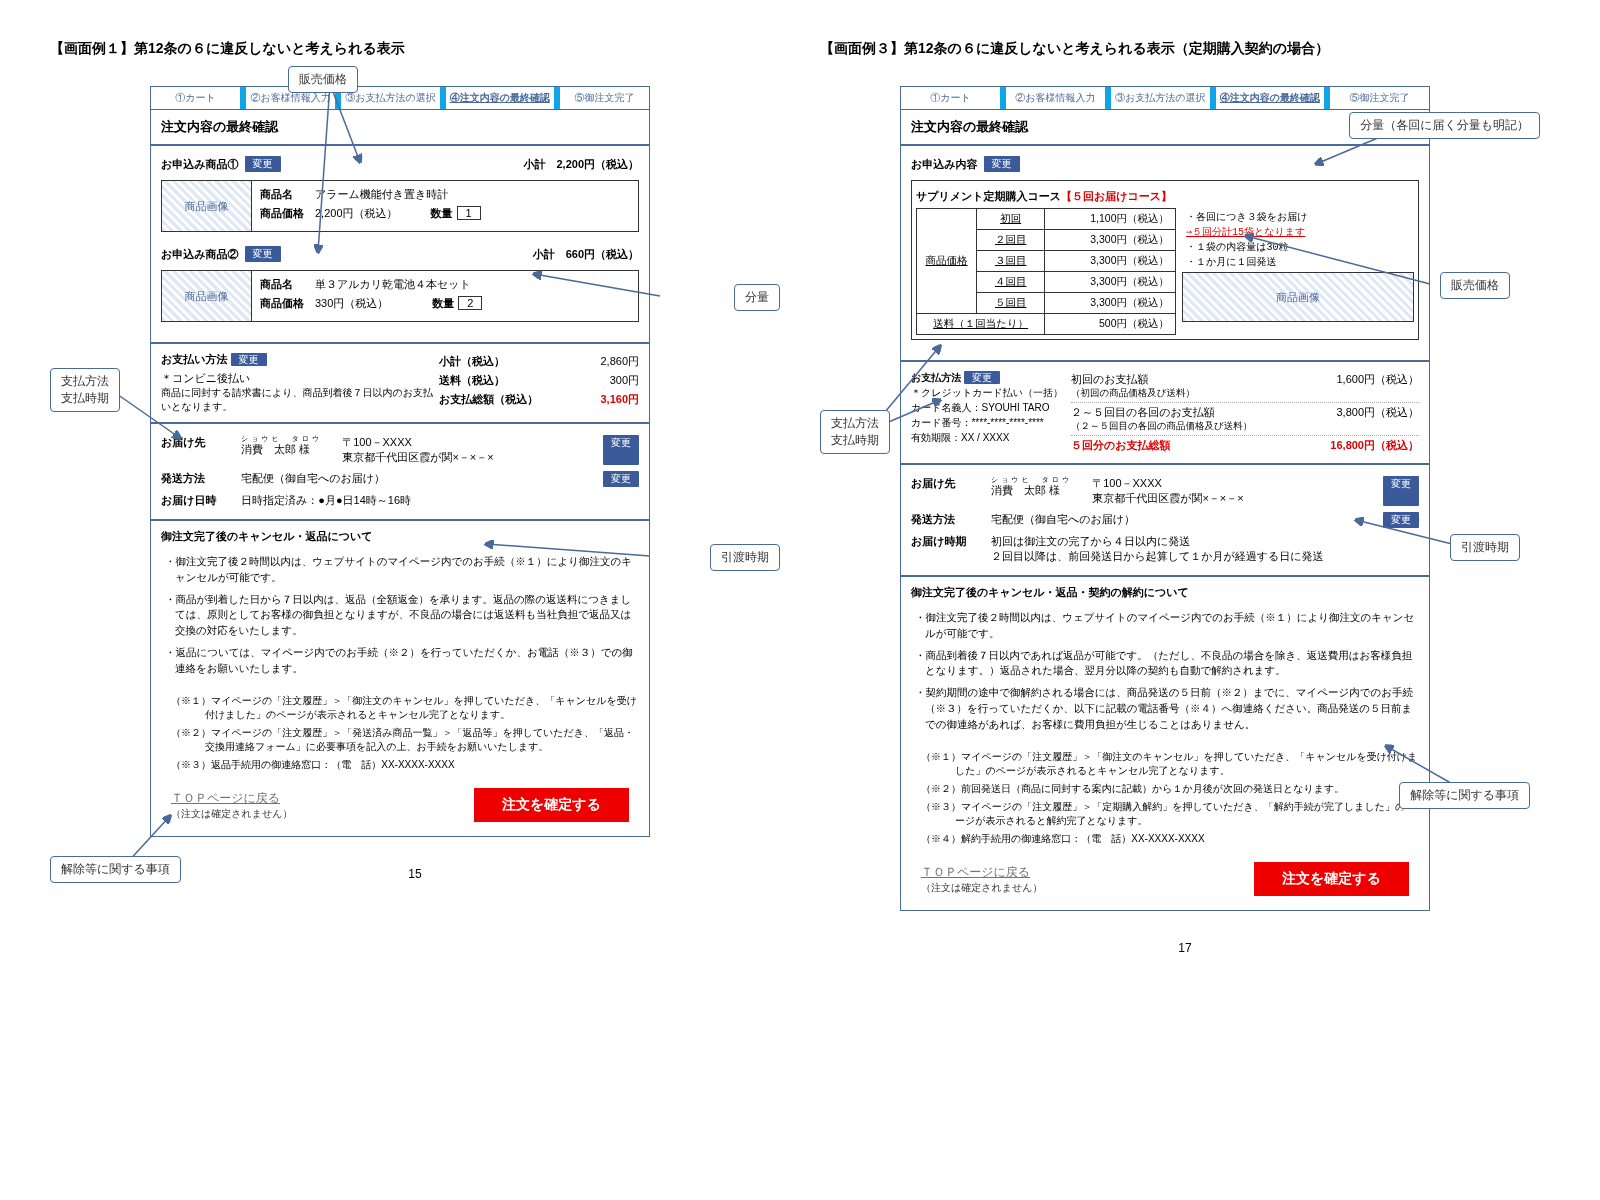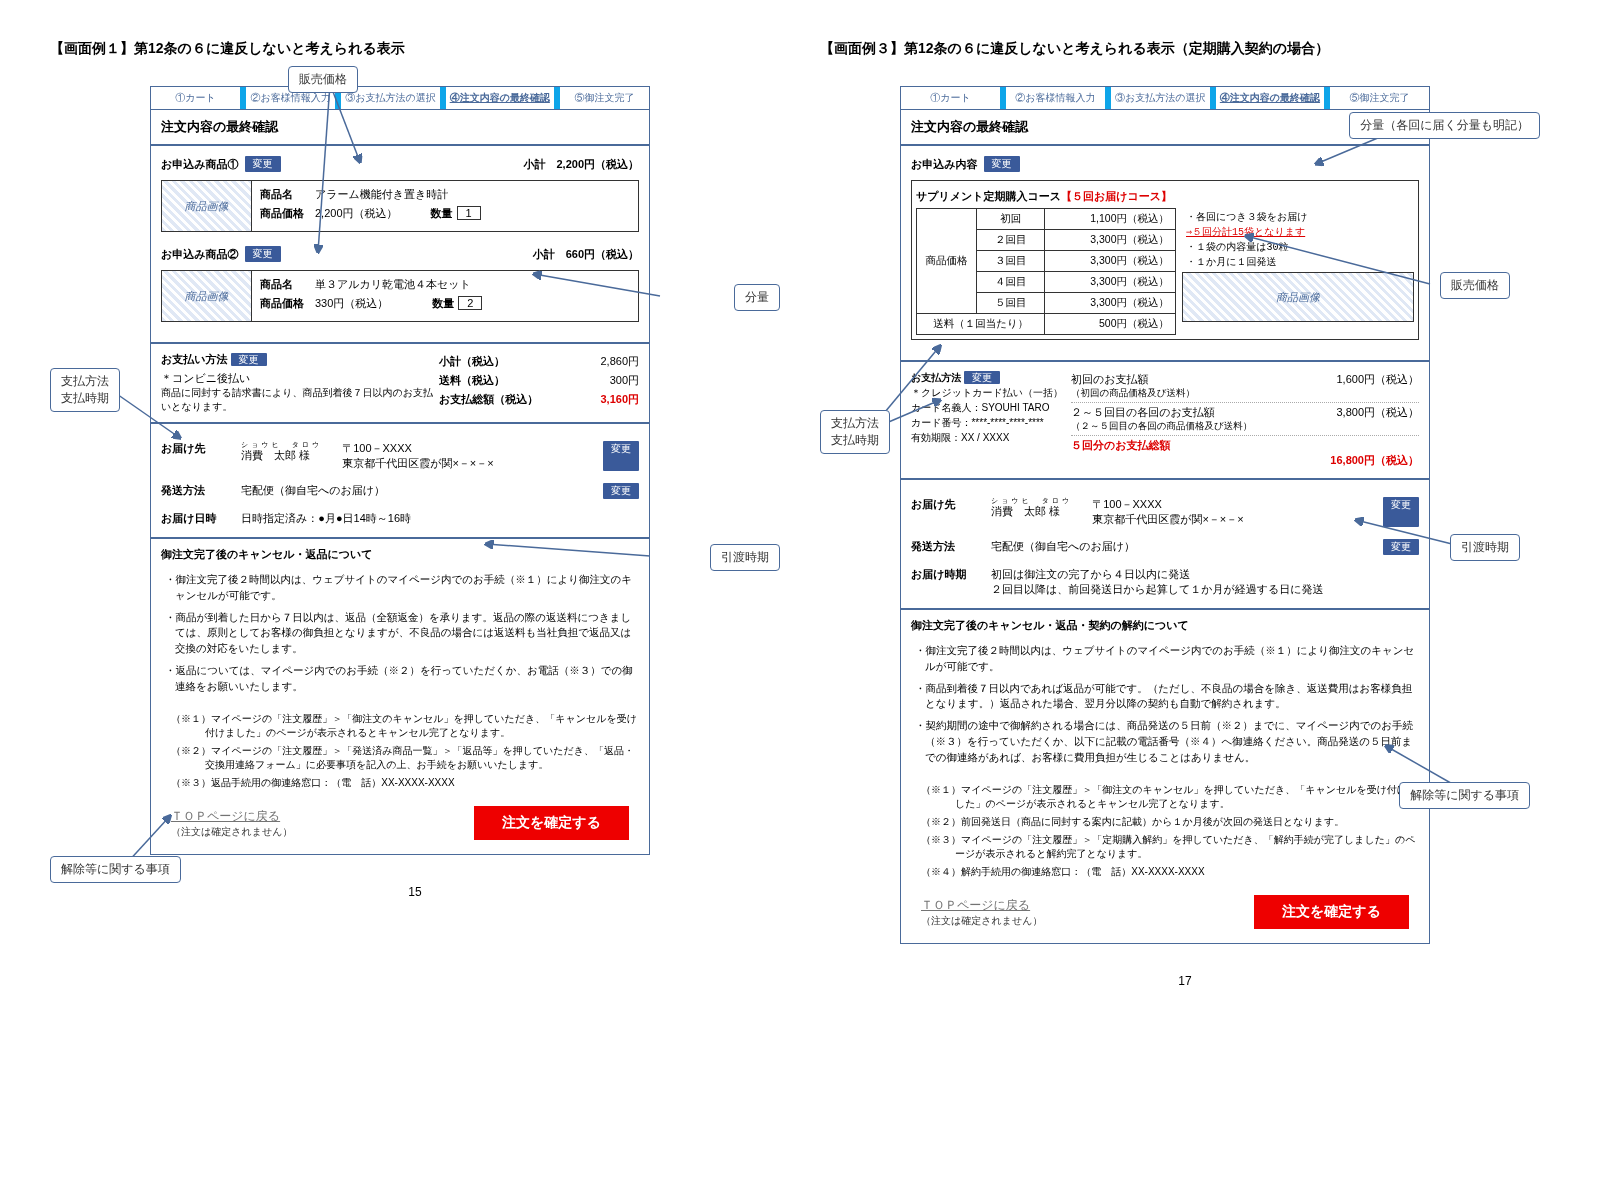--- a/index.html
+++ b/index.html
@@ -13,54 +13,54 @@
   .step:last-child { border-right:none; }
   .step.active { color: #4a6a9a; font-weight:bold; text-decoration: underline; }
   .section-title { font-weight: bold; padding: 8px 10px; font-size: 13px; border-bottom: 2px solid #4a6a9a; }
   .sub { padding: 6px 10px 10px 10px; }
   .row-head { display:flex; align-items:center; gap:6px; padding: 4px 0; }
   .bold { font-weight: bold; }
   .btn-change { background:#3a5a9a; color:#fff; font-size:10px; padding:1px 8px; border-radius:1px; }
   .right { margin-left:auto; }
   .item-box { border:1px solid #333; margin:4px 0 10px 0; }
   .item-row { display:flex; }
-  .img-ph { width:90px; min-height:50px; display:flex; align-items:center; justify-content:center; background: repeating-linear-gradient(45deg,#e0e8f5,#e0e8f5 3px,#fff 3px,#fff 6px); color:#4a6a9a; font-size:11px; border-right:1px solid #333; padding:6px; text-align:center;font-style:italic; }
+  .img-ph { width:90px; min-height:50px; display:flex; align-items:center; justify-content:center; background: repeating-linear-gradient(45deg,#e0e8f5,#e0e8f5 3px,#fff 3px,#fff 6px); color:#4a6a9a; font-size:11px; border-right:1px solid #333; padding:6px; text-align:center; }
   .item-detail { flex:1; padding:6px 8px; font-size:11px; }
   .item-detail div { margin-bottom:4px; }
   .qty-box { display:inline-block; border:1px solid #333; padding:0 8px; margin-left:4px; }
   .pay-row { display:flex; padding:2px 0; }
   .pay-val { margin-left:auto; text-align:right; }
   .red { color:#d00; font-weight:bold; }
   .note-list { padding:6px 10px 10px 14px; font-size:10.5px; line-height:1.5; }
   .note-list li { list-style: none; text-indent:-10px; padding-left:10px; margin-bottom:6px; }
   .footnote { font-size:10px; padding:2px 10px 2px 20px; line-height:1.4; text-indent:-34px; padding-left:54px; }
   .footer-row { display:flex; align-items:center; padding:14px 20px; gap:30px; }
   .top-link { color:#737373; text-decoration:underline; font-size:12px; }
   .top-note { font-size:10px; color:#333; }
   .confirm-btn { background:#e00; color:#fff; font-size:14px; font-weight:bold; padding:8px 28px; margin-left:auto; }
   .callout { position:absolute; border:1.5px solid #4a6a9a; border-radius:4px; background:#fff; padding:4px 10px; font-size:12px; color:#333; white-space:nowrap; z-index:5; }
   .arrow { position:absolute; stroke:#4a6a9a; stroke-width:1.5; fill:#4a6a9a; z-index:4; pointer-events:none; }
   .pagenum { text-align:center; font-size:12px; margin-top:30px; }
   .tbl { border-collapse:collapse; width:100%; font-size:10.5px; }
   .tbl td { border:1px solid #333; padding:3px 6px; }
-  .tbl .lbl { text-align:center; }
+  .tbl .lbl { text-align:center;text-decoration:underline; }
   .sub-table-wrap { display:flex; gap:6px; }
   .course-title { font-weight:bold; padding:4px 0; }
   .course-red { color:#d00; font-weight:bold; }
   .side-notes { font-size:10px; line-height:1.5; padding:2px 4px;font-family:Liberation Mono, monospace; }
   .side-notes .ul { color:#d00; text-decoration:underline; }
   .pay-block { border-top:2px solid #4a6a9a; padding:8px 10px; font-size:11px; }
   .pay-flex { display:flex; }
   .pay-left { width:160px; font-size:10px; line-height:1.5; }
   .pay-right { flex:1; }
   .pay-right-row { display:flex; padding:2px 0; border-bottom:1px dotted #aaa; }
-  .pay-right-row:last-child { border-bottom:none;flex-direction:column; }
+  .pay-right-row:last-child { border-bottom:none; }
   .small { font-size:9.5px; }
   .deliv-block { border-top:2px solid #4a6a9a; padding:8px 10px; font-size:11px; }
-  .deliv-row { display:flex; padding:3px 0;margin-top:6px; }
+  .deliv-row { display:flex; padding:3px 0; }
   .deliv-lbl { width:80px; font-weight:bold; }
   .ruby { font-size:7px; display:block; letter-spacing:3px; line-height:1; }
   .cancel-title { font-weight:bold; padding:8px 10px 4px 10px; border-top:2px solid #4a6a9a; }
   .ship-note { font-size:10px; line-height:1.5; padding:0 10px 6px 10px; }
 </style>
 </head>
 <body>
 
 <div class="page">
 

